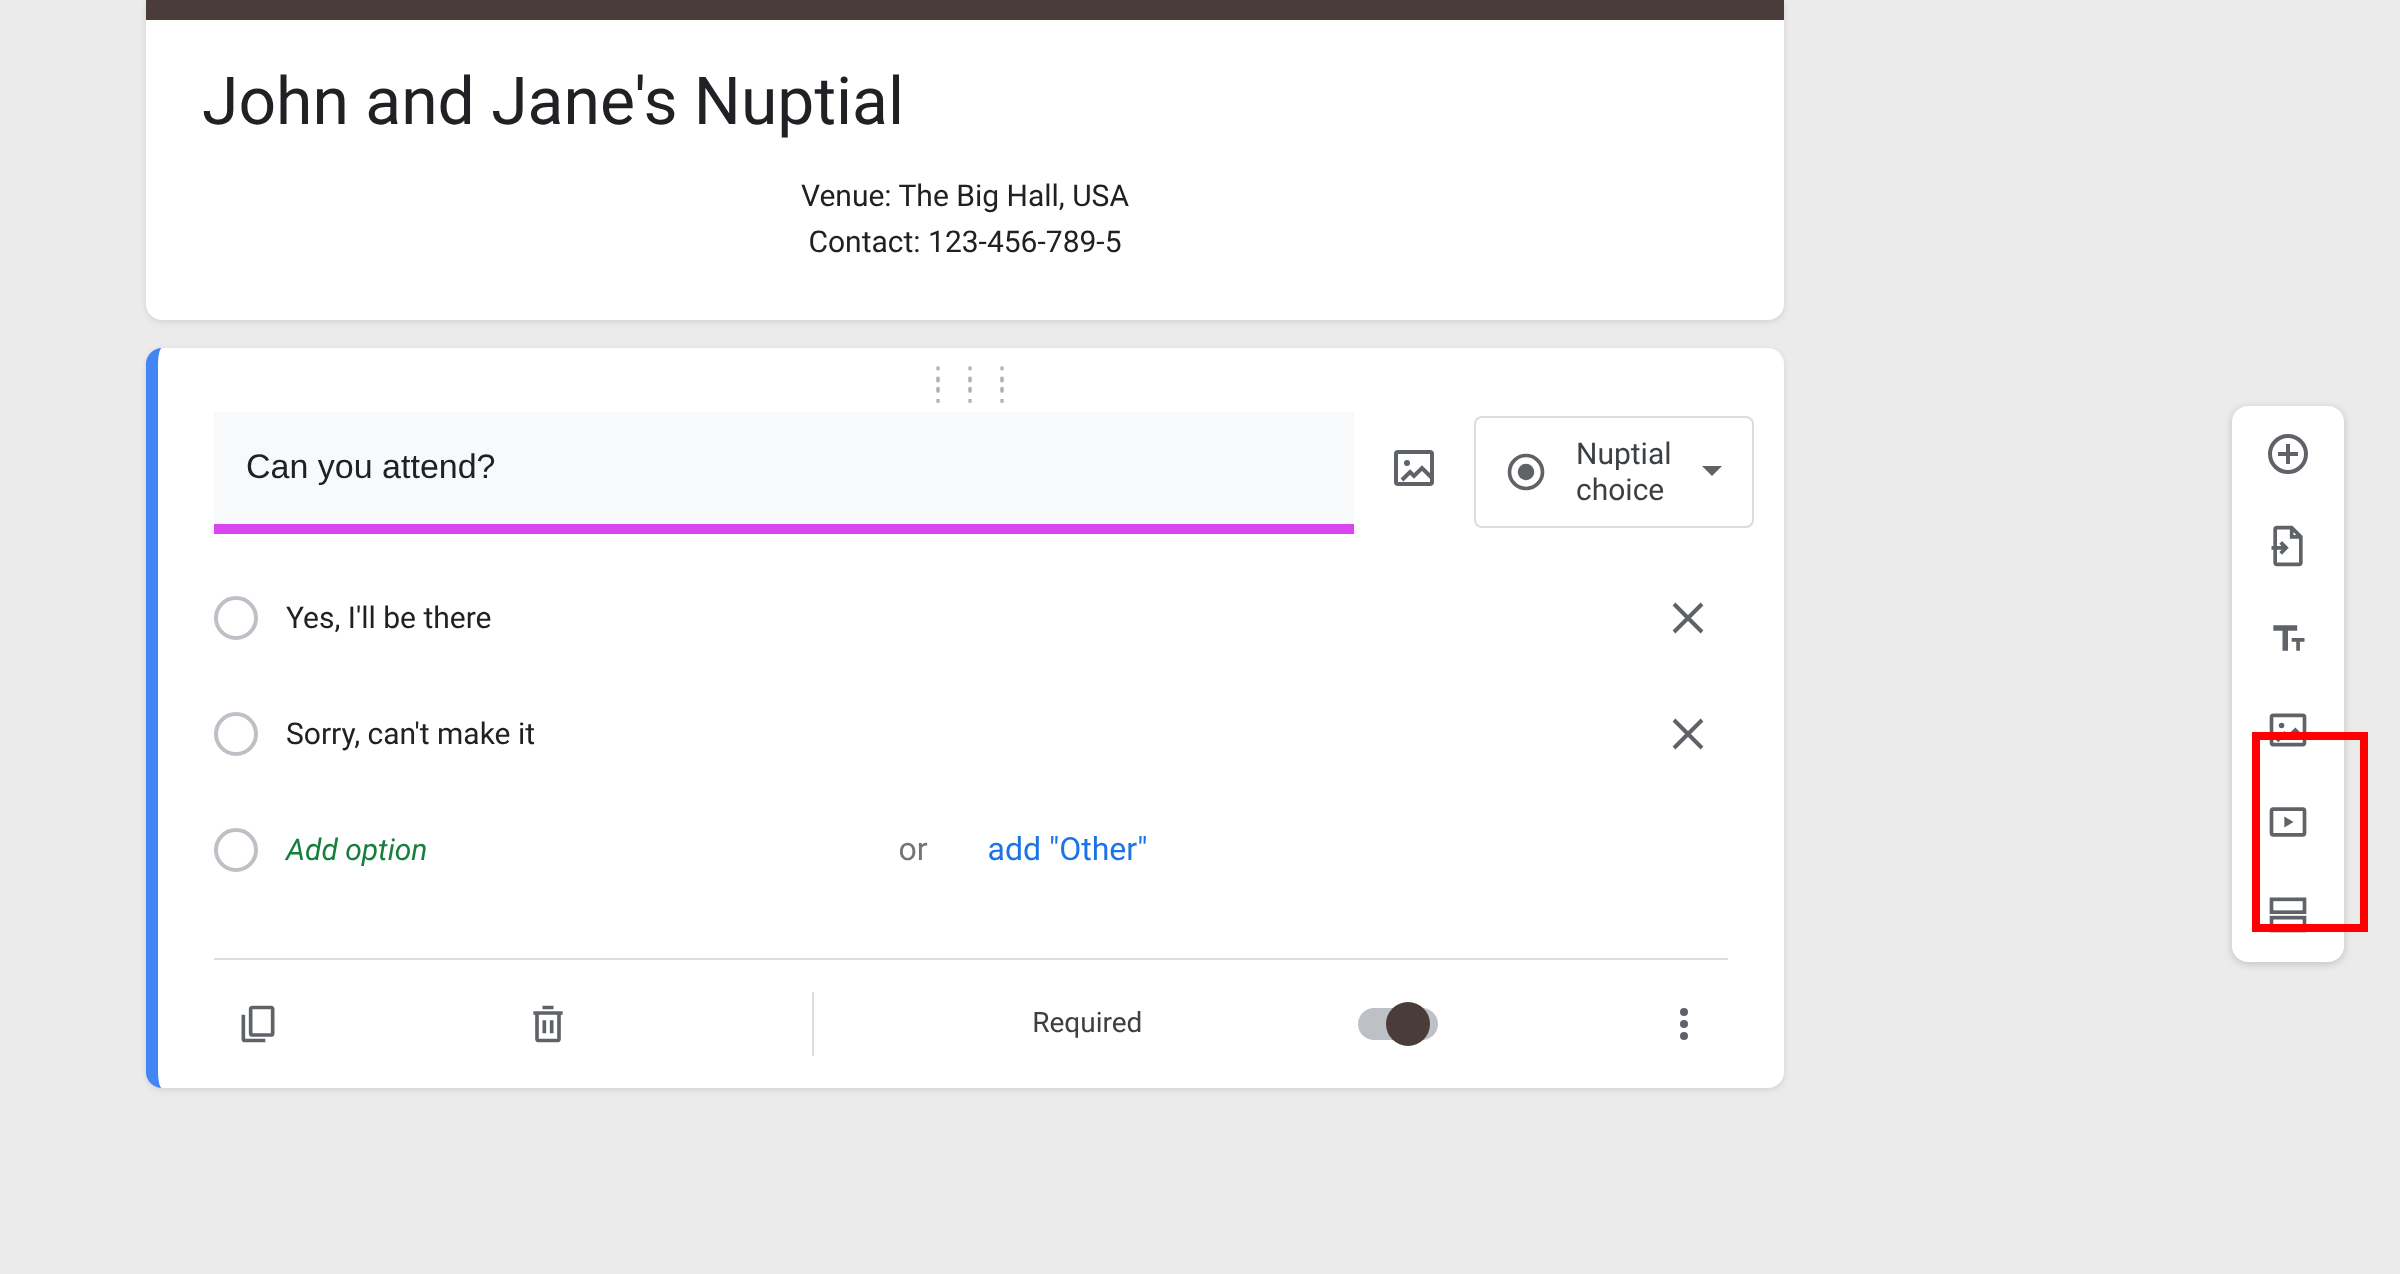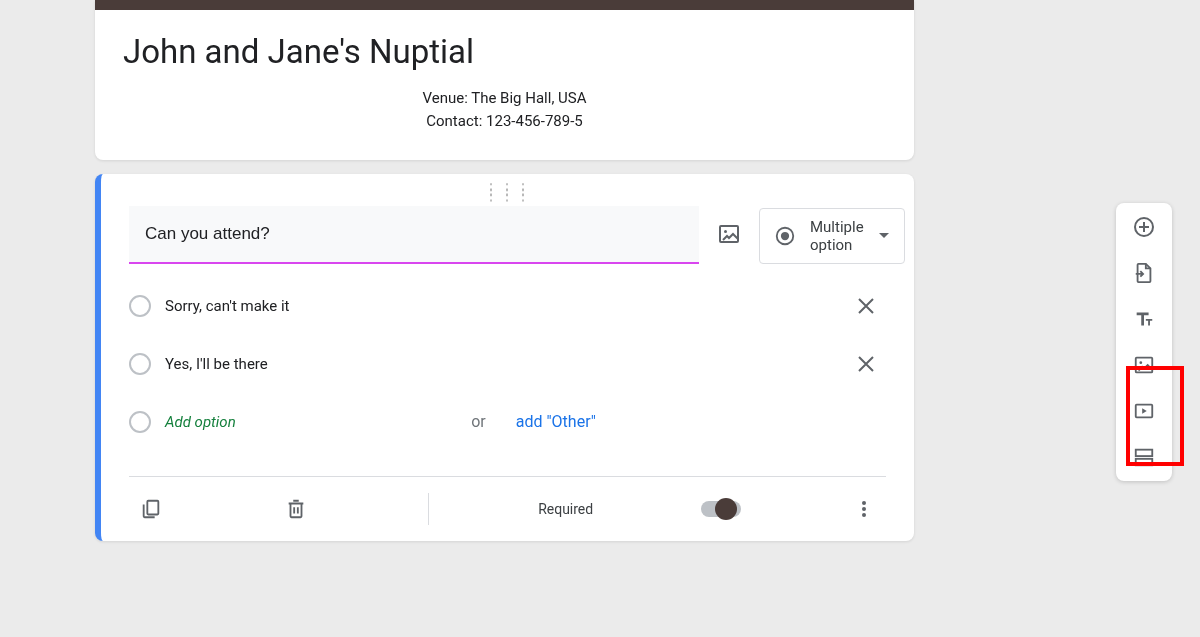--- a/index.html
+++ b/index.html
@@ -6,21 +6,21 @@
   body {
     font-family: 'Google Sans', Roboto, Arial, sans-serif;
     background: #ebebeb;
     width: 1200px;
     height: 637px;
     overflow: hidden;
     position: relative;
   }
   .form-container {
     position: absolute;
-    left: 95px;
+    left: 73px;
     top: 0;
     width: 819px;
   }
   .header-card {
     background: #fff;
     border-radius: 0 0 8px 8px;
     box-shadow: 0 1px 3px rgba(0,0,0,0.1);
     overflow: hidden;
   }
   .header-accent {
@@ -66,21 +66,21 @@
     gap: 18px;
     margin-bottom: 18px;
   }
   .question-input-wrap {
     flex: 0 0 570px;
   }
   .question-input {
     width: 100%;
     background: #f8f9fa;
     border: none;
-    border-bottom: 2px solid #d946ef;
+    border-bottom: 5px solid #d946ef;
     padding: 18px 16px;
     font-size: 17px;
     color: #202124;
     outline: none;
   }
   .image-btn {
     width: 44px;
     height: 44px;
     display: flex;
     align-items: center;
@@ -255,49 +255,49 @@
           <rect x="3" y="4" width="18" height="16" rx="1"></rect>
           <circle cx="8.5" cy="9.5" r="1.5" fill="#5f6368" stroke="none"></circle>
           <path d="M21 17l-5-5-4 4-2-2-4 4"></path>
         </svg>
       </div>
       <div class="qtype-select">
         <svg width="22" height="22" viewBox="0 0 24 24">
           <circle cx="12" cy="12" r="9" fill="none" stroke="#5f6368" stroke-width="2"></circle>
           <circle cx="12" cy="12" r="4.5" fill="#5f6368"></circle>
         </svg>
-        <span class="qtype-label">Multiple option</span>
+        <span class="qtype-label">Nuptial choice</span>
         <svg width="12" height="12" viewBox="0 0 12 12">
           <path d="M1 3 L6 8 L11 3 Z" fill="#5f6368"></path>
         </svg>
+      </div>
+    </div>
+
+    <div class="option-row">
+      <div class="radio-circle"></div>
+      <span class="option-text">Yes,  I'll be there</span>
+      <div class="remove-x">
+        <svg width="18" height="18" viewBox="0 0 18 18">
+            <path d="M2 2 L16 16 M16 2 L2 16" stroke="#5f6368" stroke-width="2"></path>
+          </svg>
       </div>
     </div>
 
     <div class="option-row">
       <div class="radio-circle"></div>
       <span class="option-text">Sorry, can't make it</span>
       <div class="remove-x">
         <svg width="18" height="18" viewBox="0 0 18 18">
             <path d="M2 2 L16 16 M16 2 L2 16" stroke="#5f6368" stroke-width="2"></path>
           </svg>
       </div>
     </div>
 
     <div class="option-row">
       <div class="radio-circle"></div>
-      <span class="option-text">Yes,  I'll be there</span>
-      <div class="remove-x">
-        <svg width="18" height="18" viewBox="0 0 18 18">
-            <path d="M2 2 L16 16 M16 2 L2 16" stroke="#5f6368" stroke-width="2"></path>
-          </svg>
-      </div>
-    </div>
-
-    <div class="option-row">
-      <div class="radio-circle"></div>
       <span class="option-text option-placeholder">Add option</span>
       <span class="or-text" style="flex:0">or</span>
       <span class="add-other" style="flex:0;white-space:nowrap">add "Other"</span>
       <span style="flex:1"></span>
     </div>
 
     <div class="divider"></div>
 
     <div class="footer-row">
       <div class="footer-icon-btn">

